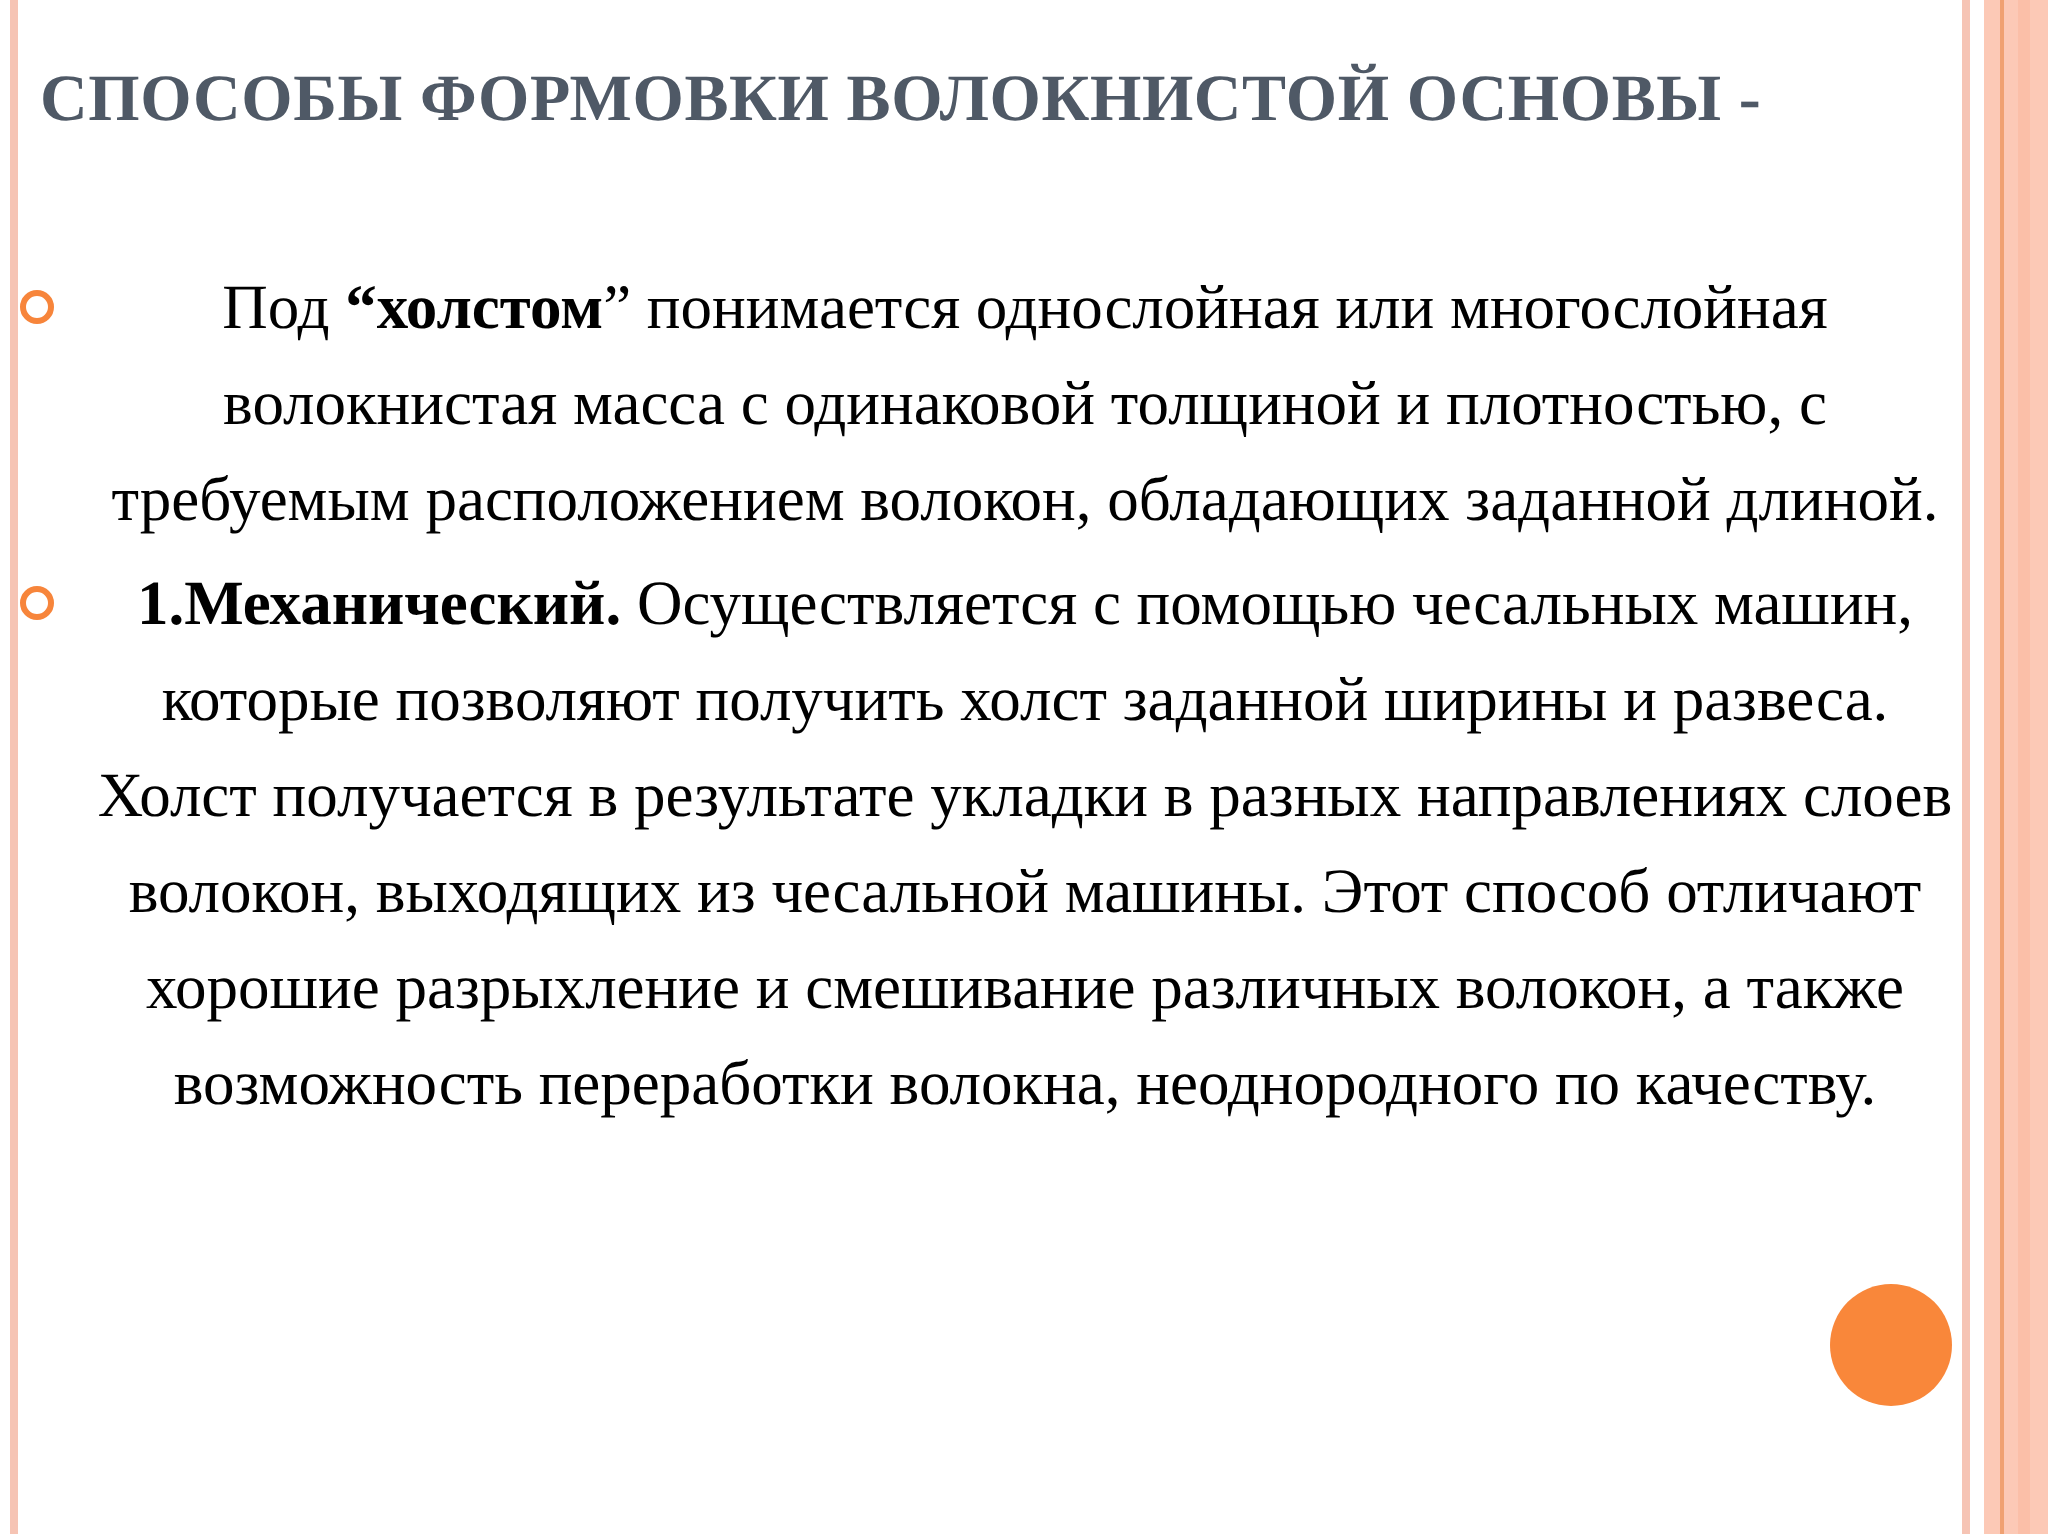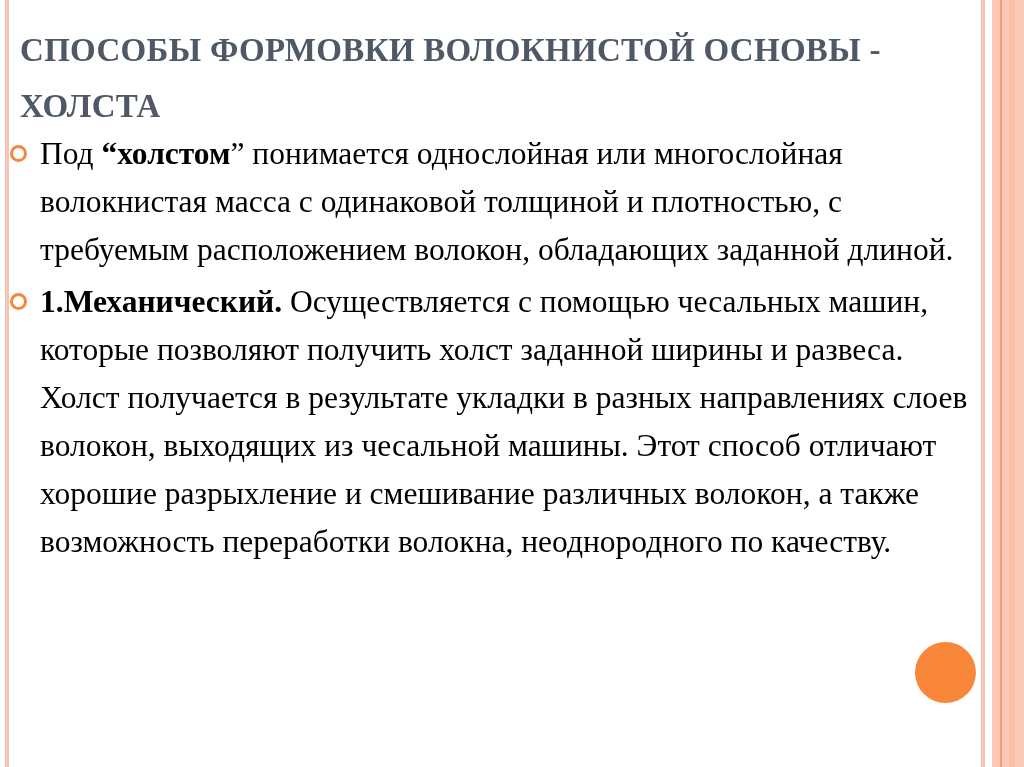--- a/index.html
+++ b/index.html
@@ -22,21 +22,21 @@
     position: absolute; left: 20px; top: 22px; width: 958px;
     text-align: left; color: #4f5966;
     font-family: "Liberation Serif", "DejaVu Serif", serif;
     font-weight: bold; font-size: 33px; line-height: 56px;
     letter-spacing: 0.3px;
   }
   .content {
     position: absolute; left: 40px; top: 130px; width: 945px;
     color: #000; font-size: 31.5px; line-height: 48px;
   }
-  .bullet-item { position: relative; margin: 0 0 4px 0; }
+  .bullet-item { position: relative; margin: 0 0 4px 0; text-align: center; }
   .bullet-icon {
     position: absolute; left: -30px; top: 15px; width: 11px; height: 11px;
     border: 3px solid #f7853b; border-radius: 50%; box-sizing: content-box;
   }
   .bold { font-weight: bold; }
   .orange-dot {
     position: absolute; left: 915px; top: 642px; width: 61px; height: 61px;
     border-radius: 50%; background: #f9873a;
   }
 </style>
@@ -47,21 +47,20 @@
 
 <div class="right-border">
   <div class="rb-thin"></div>
   <div class="rb-wide"></div>
   <div class="rb-shade"></div>
   <div class="rb-line"></div>
 </div>
 
 <div class="title">
   <div>СПОСОБЫ ФОРМОВКИ ВОЛОКНИСТОЙ ОСНОВЫ -</div>
-  <div>ХОЛСТА</div>
 </div>
 
 <div class="content">
   <div class="bullet-item">
     <span class="bullet-icon"></span>
     <span>Под </span><span class="bold">“холстом</span><span>” понимается однослойная или многослойная волокнистая масса с одинаковой толщиной и плотностью, с требуемым расположением волокон, обладающих заданной длиной.</span>
   </div>
   <div class="bullet-item">
     <span class="bullet-icon"></span>
     <span></span><span class="bold">1.Механический.</span><span> Осуществляется с помощью чесальных машин, которые позволяют получить холст заданной ширины и развеса.  Холст получается в результате укладки в разных направлениях слоев волокон, выходящих из чесальной машины. Этот способ отличают хорошие разрыхление и смешивание различных волокон, а также возможность переработки волокна, неоднородного по качеству.</span>

